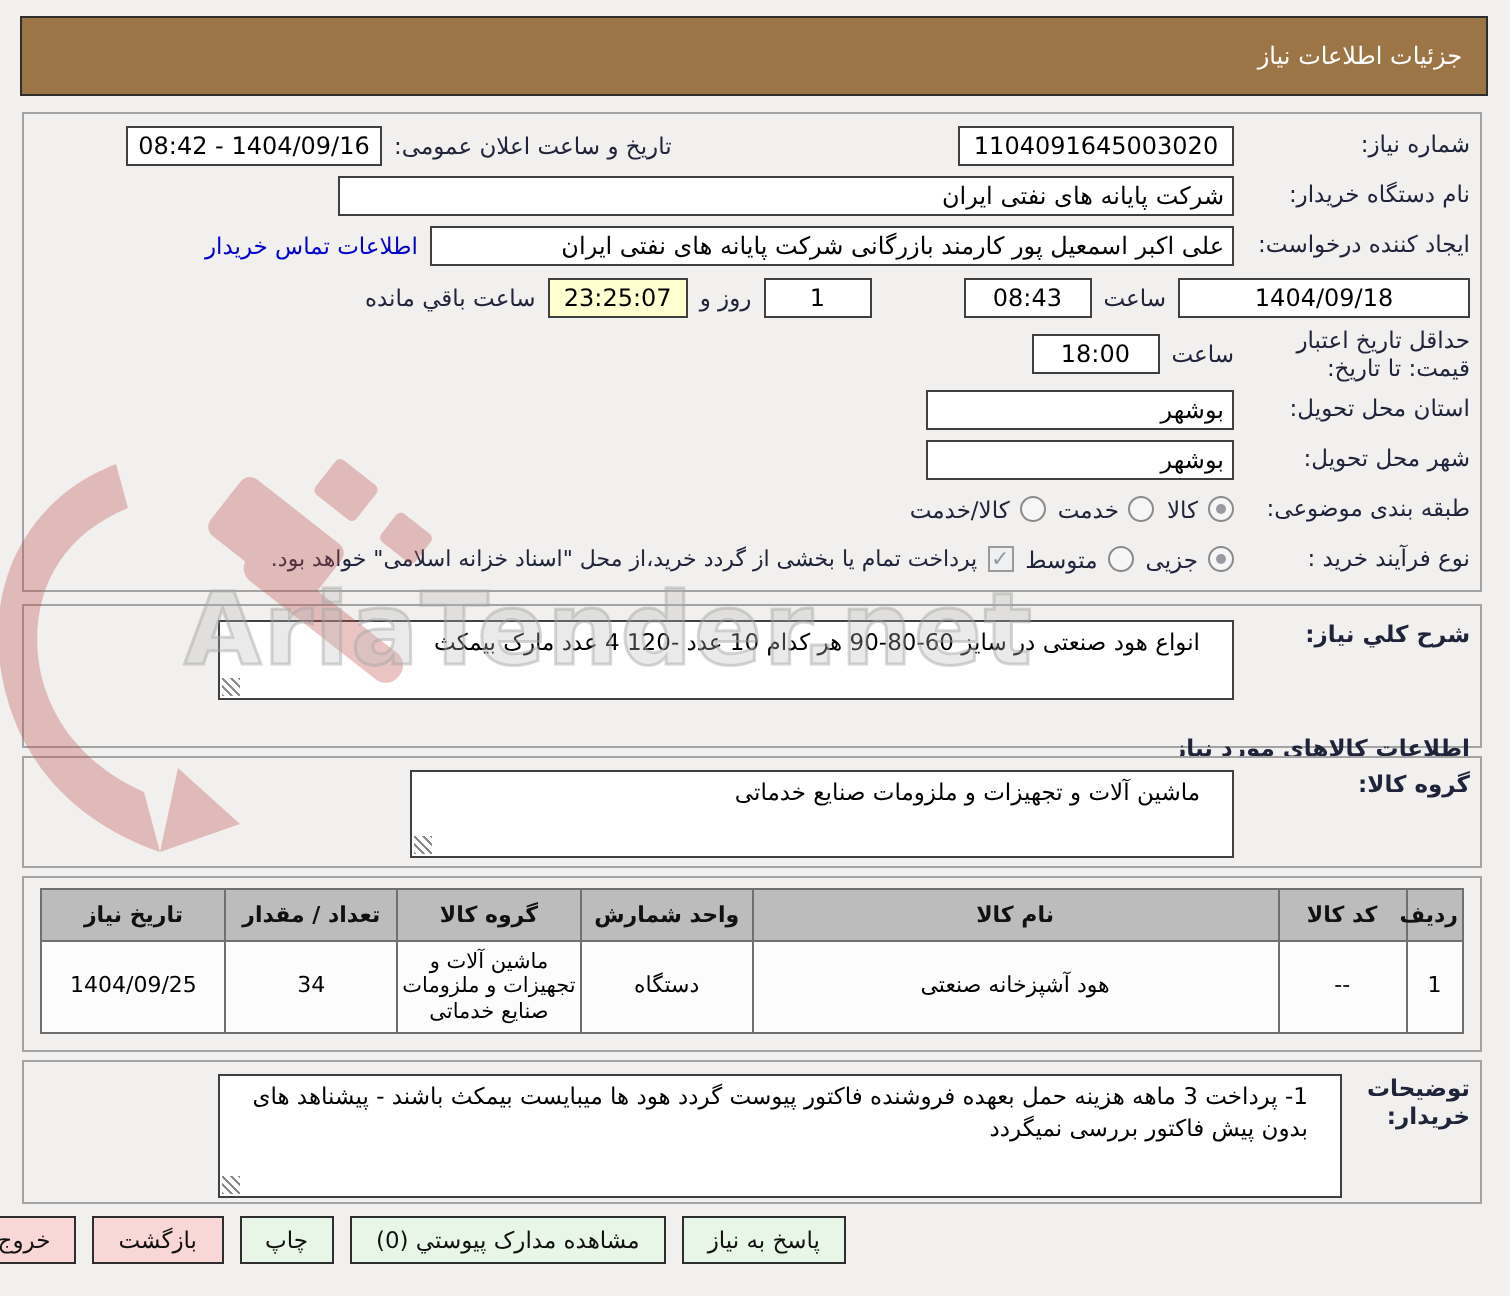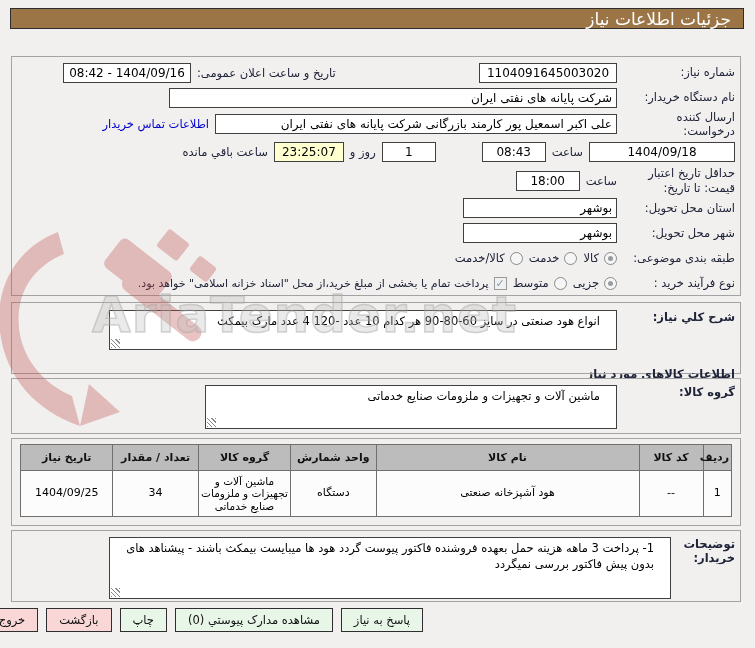--- a/index.html
+++ b/index.html
@@ -3,23 +3,23 @@
 <meta charset="utf-8">
 <style>
   * { box-sizing: border-box; }
   html,body { margin:0; padding:0; }
   body {
     width:755px; height:648px; position:relative; overflow:hidden;
     background:#f1f0ee; direction:rtl;
     font-family:"DejaVu Sans", sans-serif; color:#20243a; font-size:11.5px;
   }
   .titlebar {
-    position:absolute; top:8px; right:11px; left:10px; height:21px;
+    position:absolute; top:8px; right:11px; left:10px; height:40px;
     background:#9c7547; border:1px solid #2e2e2e; color:#ffffff;
-    display:flex; align-items:center; padding:0 12px; font-size:17px;
+    display:flex; align-items:center; padding:0 12px; font-size:12px;
   }
   .panel {
     position:absolute; right:14px; left:11px;
     border:1px solid #a3a3a3; background:#f1f0ee; padding:3px 5px;
   }
   .p-main  { top:56px;  height:240px; }
   .p-desc  { top:302px; height:72px; }
   .p-group { top:378px; height:56px; }
   .p-table { top:438px; height:88px; padding:5px 8px; }
   .p-notes { top:530px; height:72px; }
@@ -126,21 +126,21 @@
     <span>تاریخ و ساعت اعلان عمومی:</span>
     <div class="tbox w128">1404/09/16 - 08:42</div>
   </div>
 
   <div class="frow">
     <span class="flabel">نام دستگاه خریدار:</span>
     <div class="tbox start w448">شرکت پایانه های نفتی ایران</div>
   </div>
 
   <div class="frow">
-    <span class="flabel">ارسال کننده درخواست:</span>
+    <span class="flabel">ایجاد کننده درخواست:</span>
     <div class="tbox start w402">علی اکبر اسمعیل پور کارمند بازرگانی شرکت پایانه های نفتی ایران</div>
     <span class="link">اطلاعات تماس خریدار</span>
   </div>
 
   <div class="frow" style="min-height:27px">
     <div class="tbox w146">1404/09/18</div>
     <span>ساعت</span>
     <div class="tbox w64">08:43</div>
     <span class="gap34"></span>
     <div class="tbox w54">1</div>
@@ -186,21 +186,21 @@
     <span class="opt">
       <span class="radio sel"></span>
       <span>جزیی</span>
     </span>
     <span class="opt optgap">
       <span class="radio"></span>
       <span>متوسط</span>
     </span>
     <span class="opt optgap" style="margin-left:10px">
       <span class="checkbox">✓</span>
-      <span style="font-size:11px">پرداخت تمام یا بخشی از مبلغ خرید،از محل "اسناد خزانه اسلامی" خواهد بود.</span>
+      <span style="font-size:11px">پرداخت تمام یا بخشی از گردد خرید،از محل "اسناد خزانه اسلامی" خواهد بود.</span>
     </span>
   </div>
 </div>
 
 <div class="panel p-desc">
   <div class="frow" style="align-items:flex-start; padding-top:4px">
     <span class="flabel b">شرح کلي نیاز:</span>
     <div class="tarea desc-area">انواع هود صنعتی در سایز 60-80-90 هر کدام 10 عدد -120 4 عدد  مارک بیمکث</div>
   </div>
   <div class="sect-head">اطلاعات کالاهاي مورد نیاز</div>

